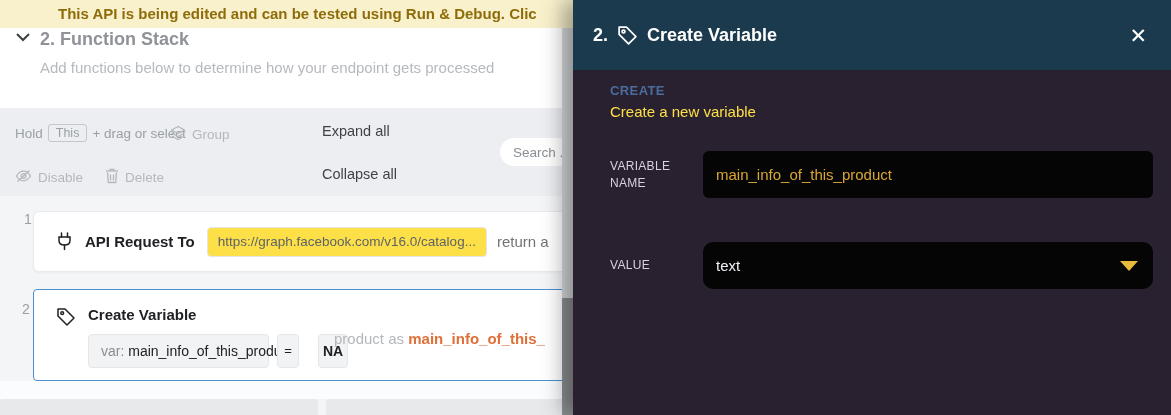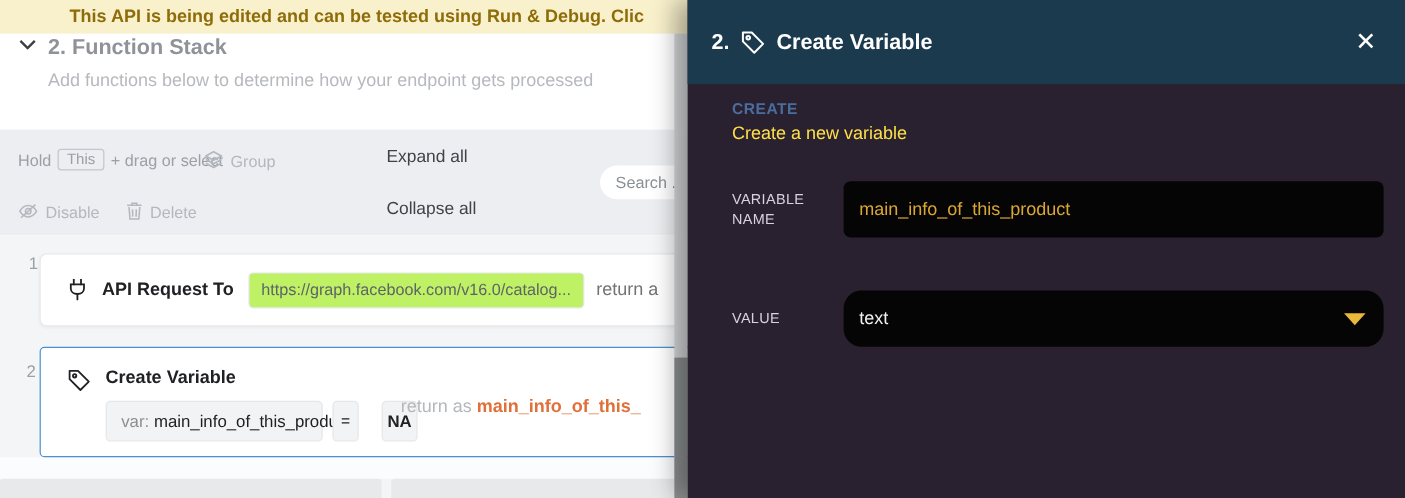--- a/index.html
+++ b/index.html
@@ -39,21 +39,21 @@
   .num1 { left:24px; top:211px; }
   .num2 { left:22px; top:301px; }
 
   .fn-card { position:absolute; left:33px; width:560px; background:#ffffff; }
   .card1 { top:211px; height:61px; border:1px solid #e7e9ec; border-radius:6px; box-shadow:0 1px 2px rgba(60,64,67,.05); }
   .card2 { top:289px; height:92px; border:1.5px solid #4a90d2; border-radius:4px; }
 
   .card1-inner { display:flex; align-items:center; height:100%; padding-left:22px; }
   .fn-icon { flex:0 0 auto; display:flex; align-items:center; }
   .card1 .fn-title { font-weight:bold; font-size:15px; color:#202124; margin-left:12px; white-space:nowrap; }
-  .url-pill { margin-left:12px; height:30px; line-height:28px; background:#bef264; border:1px solid #e4e6e9; border-radius:4px; padding:0 10px; font-size:13.5px; color:#5f6368; white-space:nowrap; }
+  .url-pill { margin-left:12px; height:30px; line-height:28px; background:#fde047; border:1px solid #e4e6e9; border-radius:4px; padding:0 10px; font-size:13.5px; color:#5f6368; white-space:nowrap; }
   .return-a { margin-left:10px; font-size:15px; color:#737373; white-space:nowrap; }
 
   .card2 .fn-title { position:absolute; left:54px; top:16px; font-weight:bold; font-size:15px; color:#202124; }
   .card2 .tag-pos { position:absolute; left:22px; top:17px; }
   .pill { position:absolute; top:44px; height:34px; line-height:32px; background:#f1f3f4; border:1px solid #e4e6e9; border-radius:4px; font-size:14px; color:#202124; text-align:center; cursor:pointer; }
   .pill-var { left:54px; width:181px; text-align:left; padding:0 12px; white-space:nowrap; }
   .pill-var .var-label { color:#8a8f94; }
   .pill-eq { left:243px; width:22px; font-size:13px; }
   .pill-na { left:284px; width:30px;font-weight:bold; }
   .return-as { position:absolute; left:300px; top:40px; font-size:15px; white-space:nowrap; overflow:hidden; width:260px; }
@@ -73,21 +73,21 @@
 
   .panel-body { position:absolute; left:0; top:70px; width:100%; padding:13px 18px 0 37px; }
   .section-label { font-size:13px; font-weight:bold; letter-spacing:.4px; color:#4b6d9e; }
   .section-desc { margin-top:5px; font-size:15px; color:#fde047; }
 
   .form-row { display:flex; align-items:center; }
   .form-row.r1 { margin-top:31px; }
   .form-row.r2 { margin-top:44px; }
   .form-label { flex:0 0 93px; font-size:12px; color:#d8d2dc; letter-spacing:.3px; line-height:1.35; text-transform:uppercase; }
   .dark-input { flex:1; height:47px; background:#060505; border:none; border-radius:6px; color:#dba733; font-size:15px; padding:0 13px; font-family:inherit; outline:none; }
-  .dark-select { flex:1; height:47px; background:#060505; border-radius:15px; display:flex; align-items:center; justify-content:space-between; padding:12px 13px; cursor:pointer; }
+  .dark-select { flex:1; height:47px; background:#060505; border-radius:10px; display:flex; align-items:center; justify-content:space-between; padding:12px 13px; cursor:pointer; }
   .dark-select .sel-value { color:#f2f0f4; font-size:15px; }
   .caret { width:0; height:0; border-left:9px solid transparent; border-right:9px solid transparent; border-top:10px solid #e8b93a; margin-right:2px; }
 </style>
 </head>
 <body>
 
 <div class="screen">
 
   <div class="banner">
     <span>This API is being edited and can be tested using Run &amp; Debug. Clic</span>
@@ -187,21 +187,21 @@
             <path d="M2 2 L9 2 L18 11 L11 18 L2 9 Z"></path>
             <circle cx="6.2" cy="6.2" r="1.4"></circle>
           </g>
         </svg>
     </span>
     <span class="fn-title">Create Variable</span>
     <span class="pill pill-var"><span class="var-label">var:</span> <span>main_info_of_this_product</span></span>
     <span class="pill pill-eq">=</span>
     <span class="pill pill-na">NA</span>
     <span class="return-as">
-      <span class="ret-prefix">return as </span><span class="ret-value">main_info_of_this_</span>
+      <span class="ret-prefix">product as </span><span class="ret-value">main_info_of_this_</span>
     </span>
   </div>
 
   <div class="scroll-track"></div>
   <div class="scroll-thumb"></div>
 
   <div class="panel">
     <div class="panel-header">
       <span class="panel-step">2.</span>
       <span class="panel-tag">

